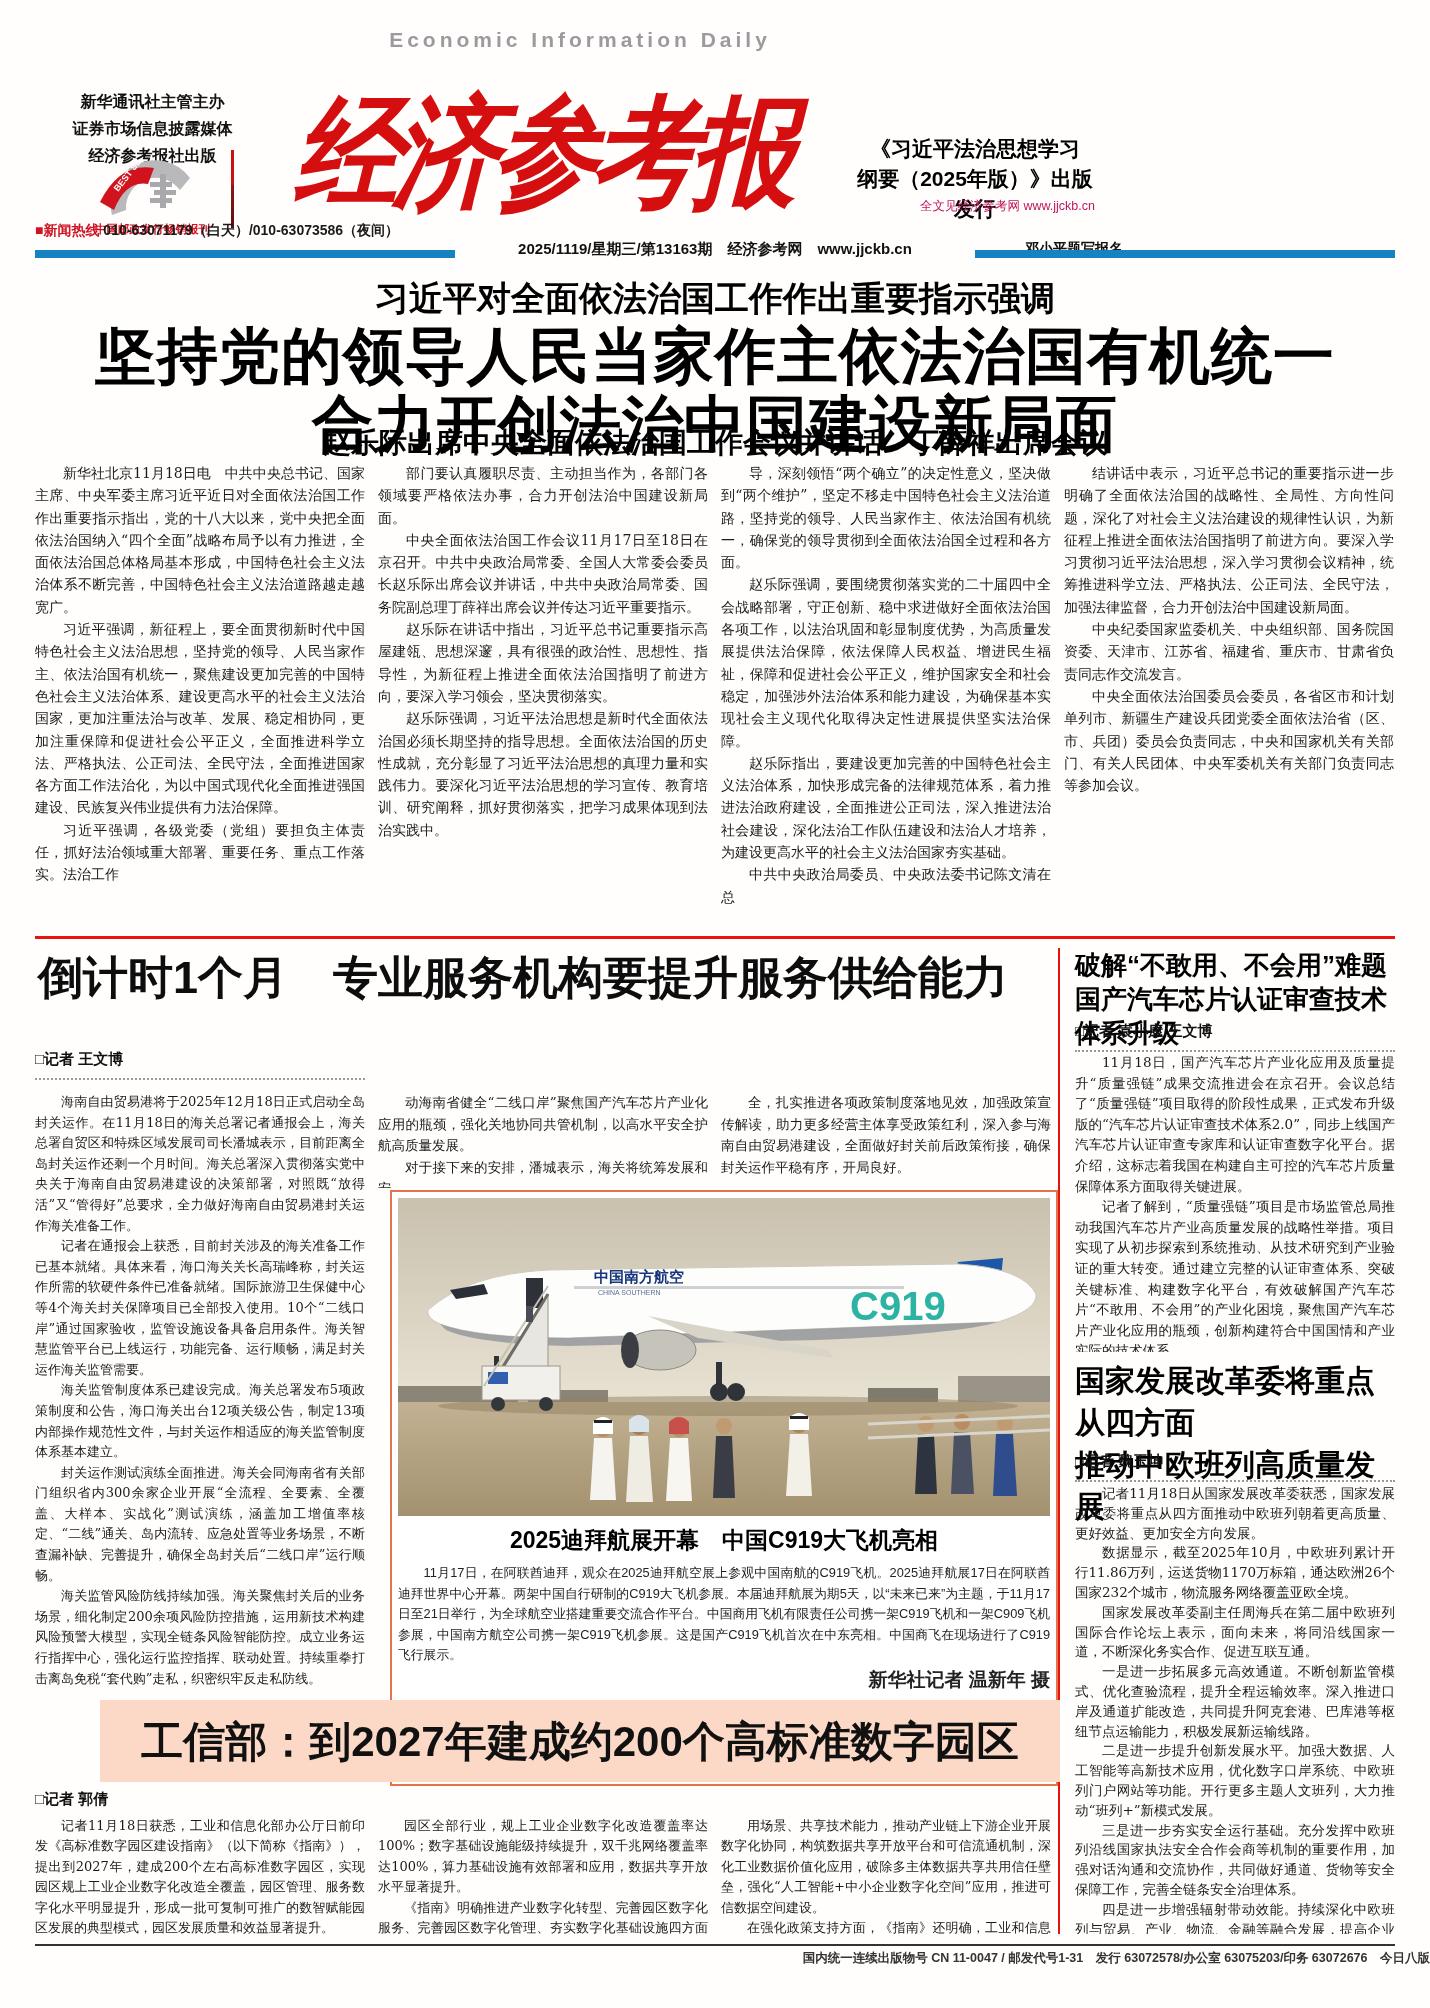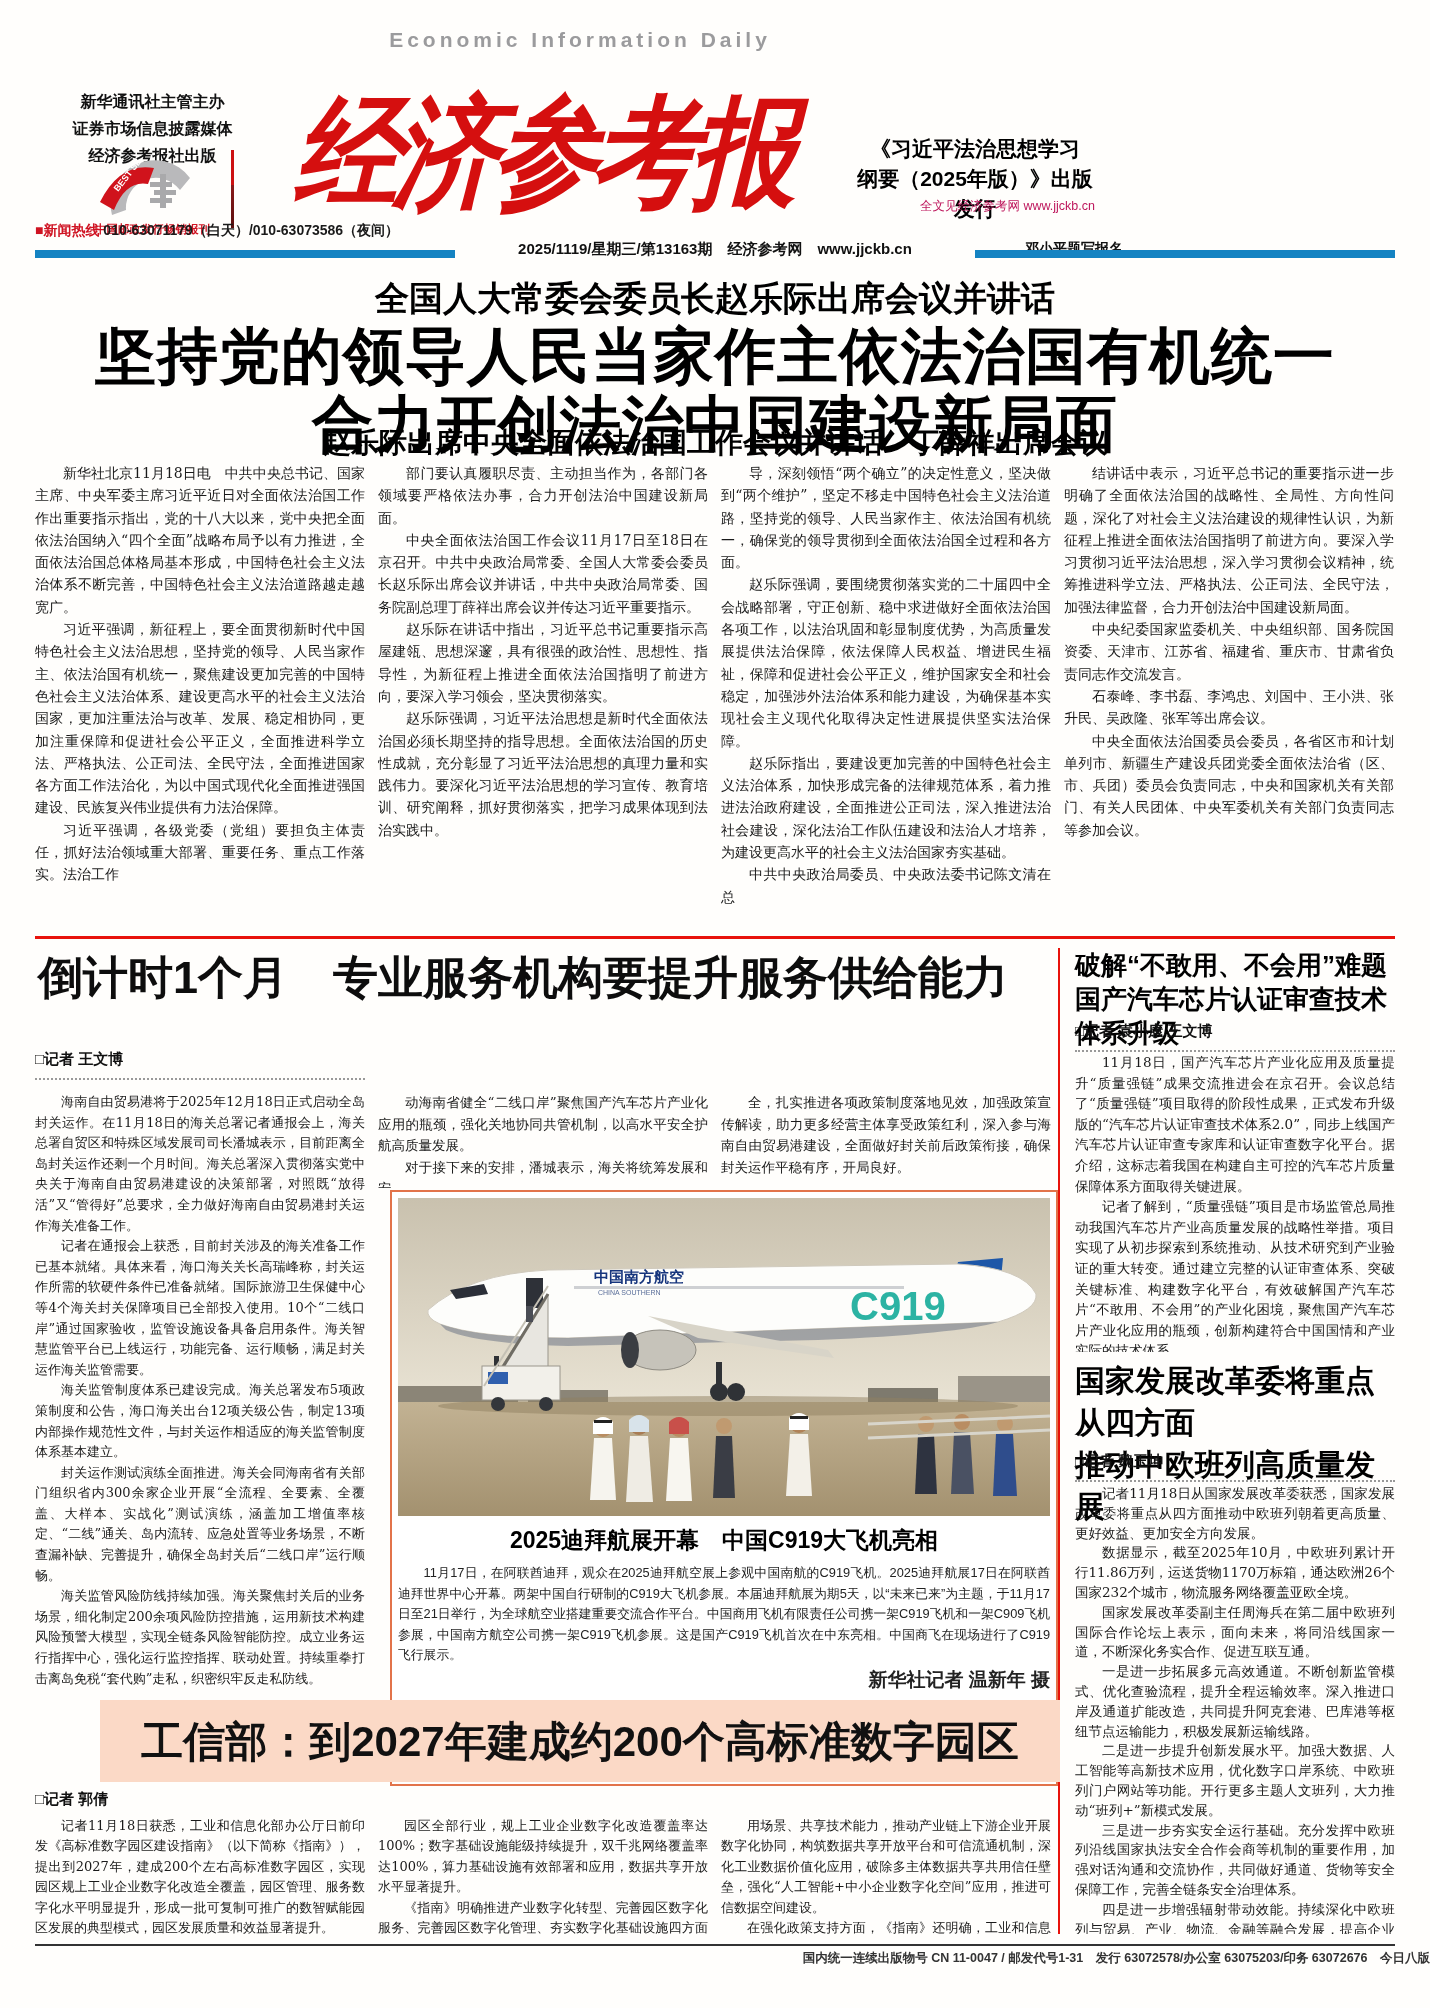--- a/index.html
+++ b/index.html
@@ -125,21 +125,21 @@
 
   <div class="abs hotline">
     <span class="red">■新闻热线</span>
     <span>010-63071179（白天）/010-63073586（夜间）</span>
   </div>
 
   <div class="abs bluebar l"></div>
   <div class="abs bluebar r"></div>
   <div class="abs dateline">2025/1119/星期三/第13163期　经济参考网　www.jjckb.cn</div>
 
-  <div class="abs kicker">全国人大常委会委员长赵乐际出席会议并讲话</div>
+  <div class="abs kicker">习近平对全面依法治国工作作出重要指示强调</div>
   <div class="abs h1line h1a">坚持党的领导人民当家作主依法治国有机统一</div>
   <div class="abs h1line h1b">合力开创法治中国建设新局面</div>
   <div class="abs subhead">赵乐际出席中央全面依法治国工作会议并讲话　丁薛祥出席会议</div>
 
   <div class="abs bodycol lead-col c1">
       <p class="para">新华社北京11月18日电　中共中央总书记、国家主席、中央军委主席习近平近日对全面依法治国工作作出重要指示指出，党的十八大以来，党中央把全面依法治国纳入“四个全面”战略布局予以有力推进，全面依法治国总体格局基本形成，中国特色社会主义法治体系不断完善，中国特色社会主义法治道路越走越宽广。</p>
       <p class="para">习近平强调，新征程上，要全面贯彻新时代中国特色社会主义法治思想，坚持党的领导、人民当家作主、依法治国有机统一，聚焦建设更加完善的中国特色社会主义法治体系、建设更高水平的社会主义法治国家，更加注重法治与改革、发展、稳定相协同，更加注重保障和促进社会公平正义，全面推进科学立法、严格执法、公正司法、全民守法，全面推进国家各方面工作法治化，为以中国式现代化全面推进强国建设、民族复兴伟业提供有力法治保障。</p>
       <p class="para">习近平强调，各级党委（党组）要担负主体责任，抓好法治领域重大部署、重要任务、重点工作落实。法治工作</p>
     </div>
   <div class="abs bodycol lead-col c2">
@@ -150,21 +150,20 @@
     </div>
   <div class="abs bodycol lead-col c3">
       <p class="para">导，深刻领悟“两个确立”的决定性意义，坚决做到“两个维护”，坚定不移走中国特色社会主义法治道路，坚持党的领导、人民当家作主、依法治国有机统一，确保党的领导贯彻到全面依法治国全过程和各方面。</p>
       <p class="para">赵乐际强调，要围绕贯彻落实党的二十届四中全会战略部署，守正创新、稳中求进做好全面依法治国各项工作，以法治巩固和彰显制度优势，为高质量发展提供法治保障，依法保障人民权益、增进民生福祉，保障和促进社会公平正义，维护国家安全和社会稳定，加强涉外法治体系和能力建设，为确保基本实现社会主义现代化取得决定性进展提供坚实法治保障。</p>
       <p class="para">赵乐际指出，要建设更加完善的中国特色社会主义法治体系，加快形成完备的法律规范体系，着力推进法治政府建设，全面推进公正司法，深入推进法治社会建设，深化法治工作队伍建设和法治人才培养，为建设更高水平的社会主义法治国家夯实基础。</p>
       <p class="para">中共中央政治局委员、中央政法委书记陈文清在总</p>
     </div>
   <div class="abs bodycol lead-col c4">
       <p class="para">结讲话中表示，习近平总书记的重要指示进一步明确了全面依法治国的战略性、全局性、方向性问题，深化了对社会主义法治建设的规律性认识，为新征程上推进全面依法治国指明了前进方向。要深入学习贯彻习近平法治思想，深入学习贯彻会议精神，统筹推进科学立法、严格执法、公正司法、全民守法，加强法律监督，合力开创法治中国建设新局面。</p>
       <p class="para">中央纪委国家监委机关、中央组织部、国务院国资委、天津市、江苏省、福建省、重庆市、甘肃省负责同志作交流发言。</p>
-      <p class="para">石泰峰、李书磊、李鸿忠、刘国中、王小洪、张升民、吴政隆、张军等出席会议。</p>
       <p class="para">中央全面依法治国委员会委员，各省区市和计划单列市、新疆生产建设兵团党委全面依法治省（区、市、兵团）委员会负责同志，中央和国家机关有关部门、有关人民团体、中央军委机关有关部门负责同志等参加会议。</p>
     </div>
 
   <div class="abs redrule"></div>
   <div class="abs vredrule"></div>
 
   <div class="abs hainan-h">倒计时1个月　专业服务机构要提升服务供给能力</div>
   <div class="abs byline hainan-by">□记者 王文博</div>
   <div class="abs bodycol hn1">
       <p class="para">海南自由贸易港将于2025年12月18日正式启动全岛封关运作。在11月18日的海关总署记者通报会上，海关总署自贸区和特殊区域发展司司长潘城表示，目前距离全岛封关运作还剩一个月时间。海关总署深入贯彻落实党中央关于海南自由贸易港建设的决策部署，对照既“放得活”又“管得好”总要求，全力做好海南自由贸易港封关运作海关准备工作。</p>

